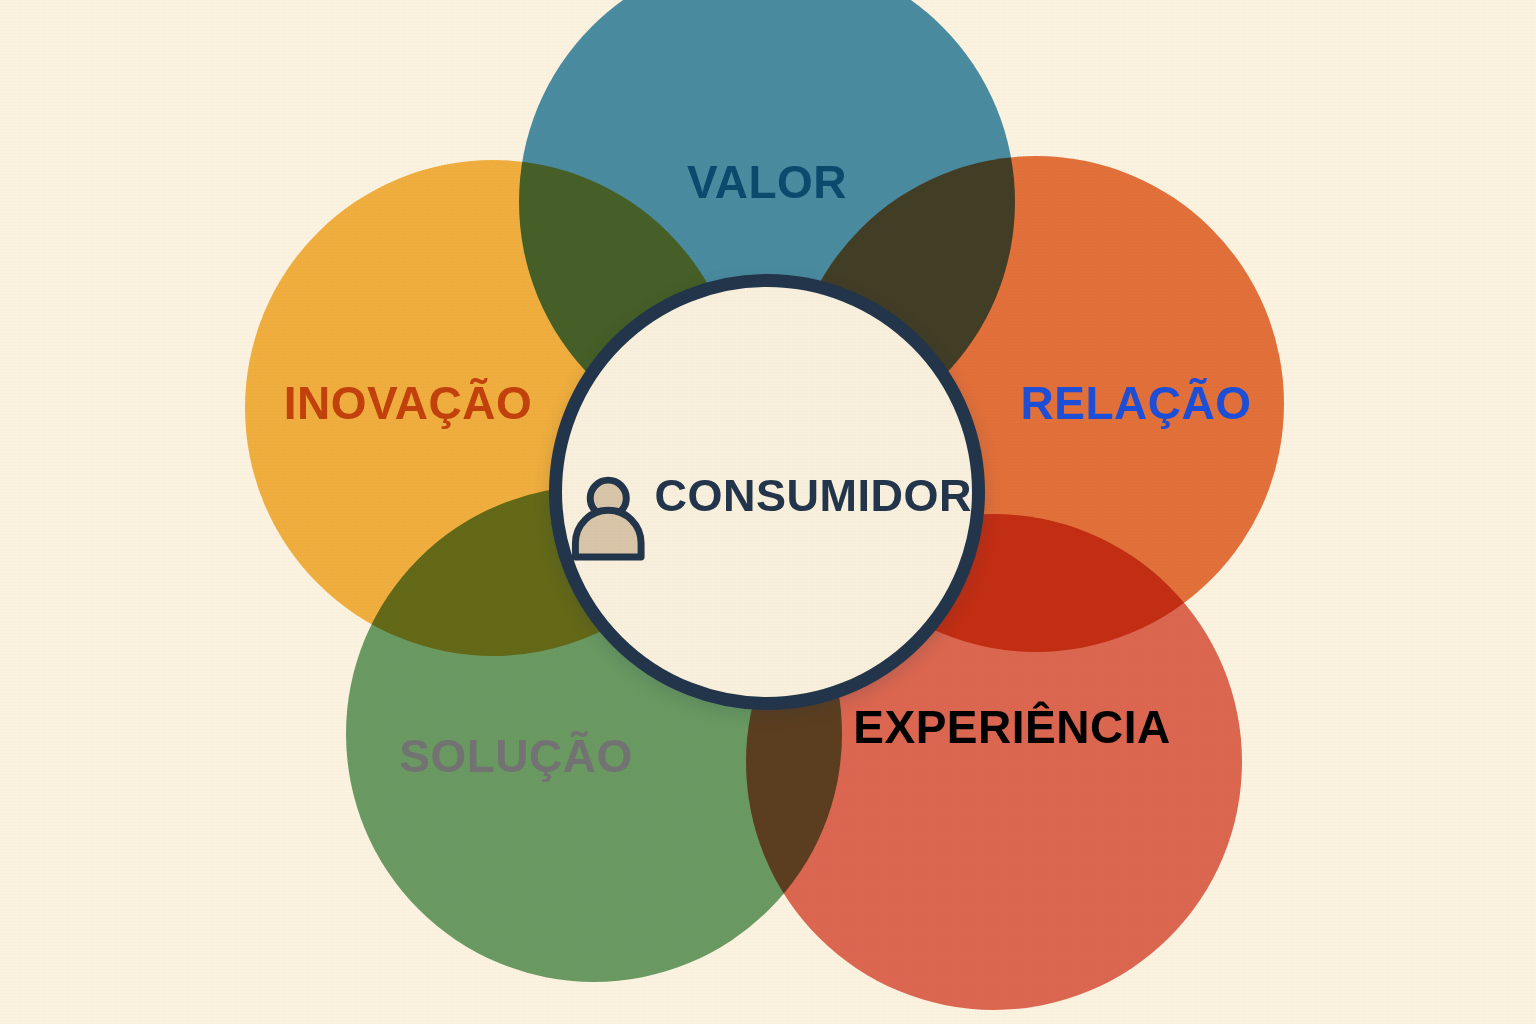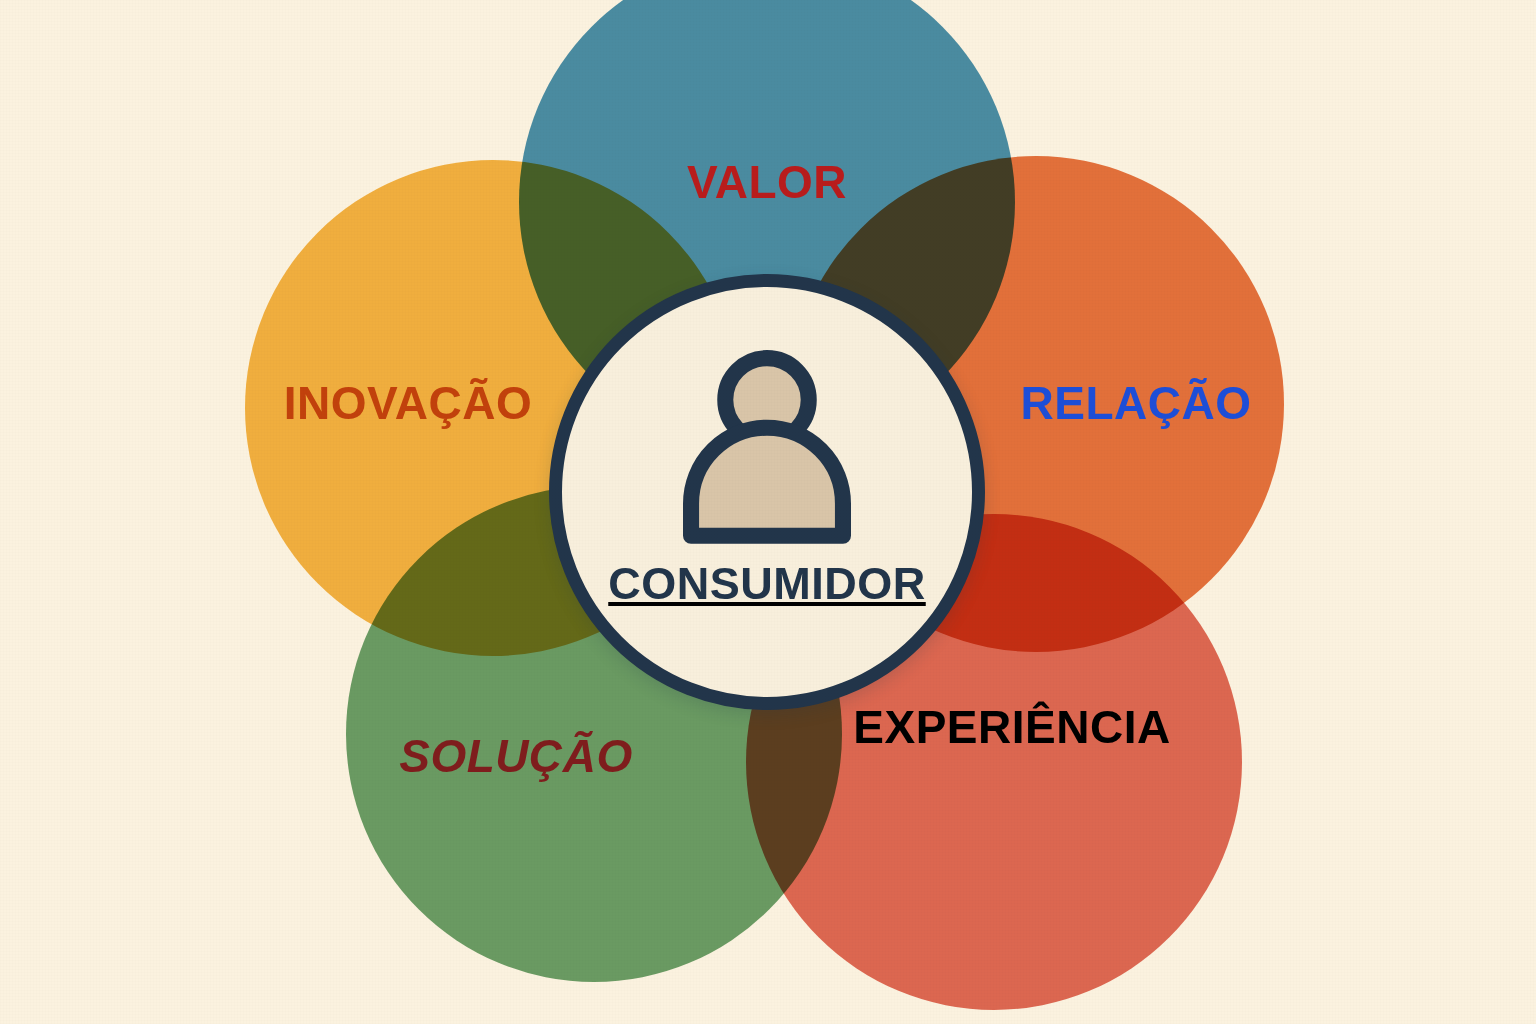--- a/index.html
+++ b/index.html
@@ -77,24 +77,22 @@
     top: 274px;
     width: 436px;
     height: 436px;
     border-radius: 50%;
     background: #f8efdc;
     border: 13px solid #22354a;
     box-sizing: border-box;
     z-index: 30;
     box-shadow: 0 5px 16px rgba(34,53,74,.18);
     display: flex;
-    flex-direction: column;
     align-items: center;
-    justify-content: flex-start;
-    text-decoration: underline;
+    justify-content: center;
   }
 
   #hub-icon {
     margin-top: 54px;
     width: 214px;
     height: 214px;
     display: block;
   }
 
   #hub-label {
@@ -115,24 +113,24 @@
 
   <div id="petal-layer">
     <div class="petal" style="left: 519px; top: -46px; width: 496px; height: 496px; background: rgb(74, 139, 160);"></div>
     <div class="petal" style="left: 245px; top: 160px; width: 496px; height: 496px; background: rgb(240, 174, 62);"></div>
     <div class="petal" style="left: 788px; top: 156px; width: 496px; height: 496px; background: rgb(226, 112, 58);"></div>
     <div class="petal" style="left: 346px; top: 486px; width: 496px; height: 496px; background: rgb(106, 154, 98);"></div>
     <div class="petal" style="left: 746px; top: 514px; width: 496px; height: 496px; background: rgb(220, 103, 80);"></div>
   </div>
 
   <div id="label-layer">
-    <div class="petal-label" style="color: #b91c1c; left: 767px; top: 182px; transform: translate(-50%, -50%);">VALOR</div>
+    <div class="petal-label" style="color: #0c4a6e; left: 767px; top: 182px; transform: translate(-50%, -50%);">VALOR</div>
     <div class="petal-label" style="color: #c2410c; left: 408px; top: 403px; transform: translate(-50%, -50%);">INOVAÇÃO</div>
     <div class="petal-label" style="color: #1d4ed8; left: 1136px; top: 403px; transform: translate(-50%, -50%);">RELAÇÃO</div>
-    <div class="petal-label" style="color: #7f1d1d; left: 516px; top: 756px; transform: translate(-50%, -50%); font-style: italic;">SOLUÇÃO</div>
+    <div class="petal-label" style="color: #737373; left: 516px; top: 756px; transform: translate(-50%, -50%);">SOLUÇÃO</div>
     <div class="petal-label" style="color: #000000; left: 1012px; top: 727px; transform: translate(-50%, -50%);">EXPERIÊNCIA</div>
   </div>
 
   <div id="hub" style="left: 549px; top: 274px; width: 436px; height: 436px; background: rgb(248, 239, 220); border-color: rgb(34, 53, 74);">
     <svg id="hub-icon" viewBox="0 0 100 100" aria-hidden="true">
 
       <circle cx="50" cy="27.5" r="19.5" fill="#D9C5A8" stroke="#22354A" stroke-width="7.5"></circle>
 
       <path d="M14.5 91 L14.5 76 A35.5 35.5 0 0 1 85.5 76 L85.5 91 Z" fill="#D9C5A8" stroke="#22354A" stroke-width="7.5" stroke-linejoin="round"></path>
     </svg>

